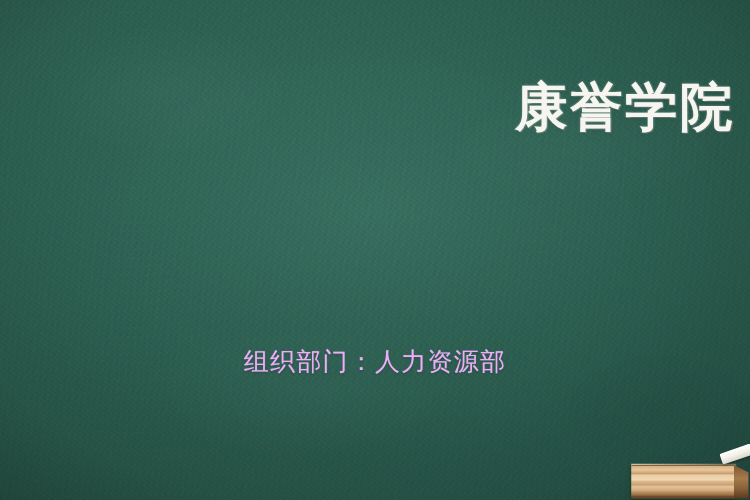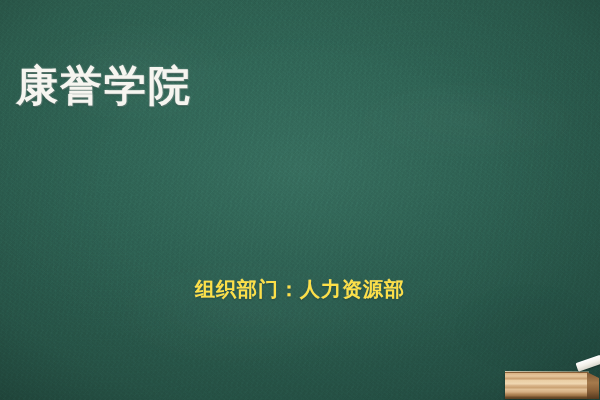--- a/index.html
+++ b/index.html
@@ -77,21 +77,21 @@
     inset: 0;
     display: flex;
     flex-direction: column;
     align-items: center;
   }
   .title-block {
     position: absolute;
     top: 62px;
     left: 0;
     right: 12px;
-    text-align: left;
+    text-align: right;
     padding-left: 16px;
   }
   .title-line {
     color: #f6f5f0;
     font-weight: bold;
     letter-spacing: 2px;
     line-height: 1.16;
     text-shadow:
        0 0 2px rgba(255,255,255,0.42),
        0 1px 2px rgba(0,0,0,0.34),
@@ -100,23 +100,23 @@
   }
   .title-line-1 { font-size: 42px; }
   .title-line-2 { font-size: 48px; margin-top: 10px; letter-spacing: 1px; }
 
   .subtitle {
     position: absolute;
     top: 276px;
     left: 0;
     right: 0;
     text-align: center;
-    color: #fde047;
+    color: #f0abfc;
     font-size: 20px;
-    font-weight: bold;
+    font-weight: normal;
     letter-spacing: 1px;
     white-space: nowrap;
     text-shadow:
        0 0 1px rgba(255,255,255,0.35),
        0 1px 2px rgba(0,0,0,0.30);
   }
 
   
   .ledge {
     position: absolute;

